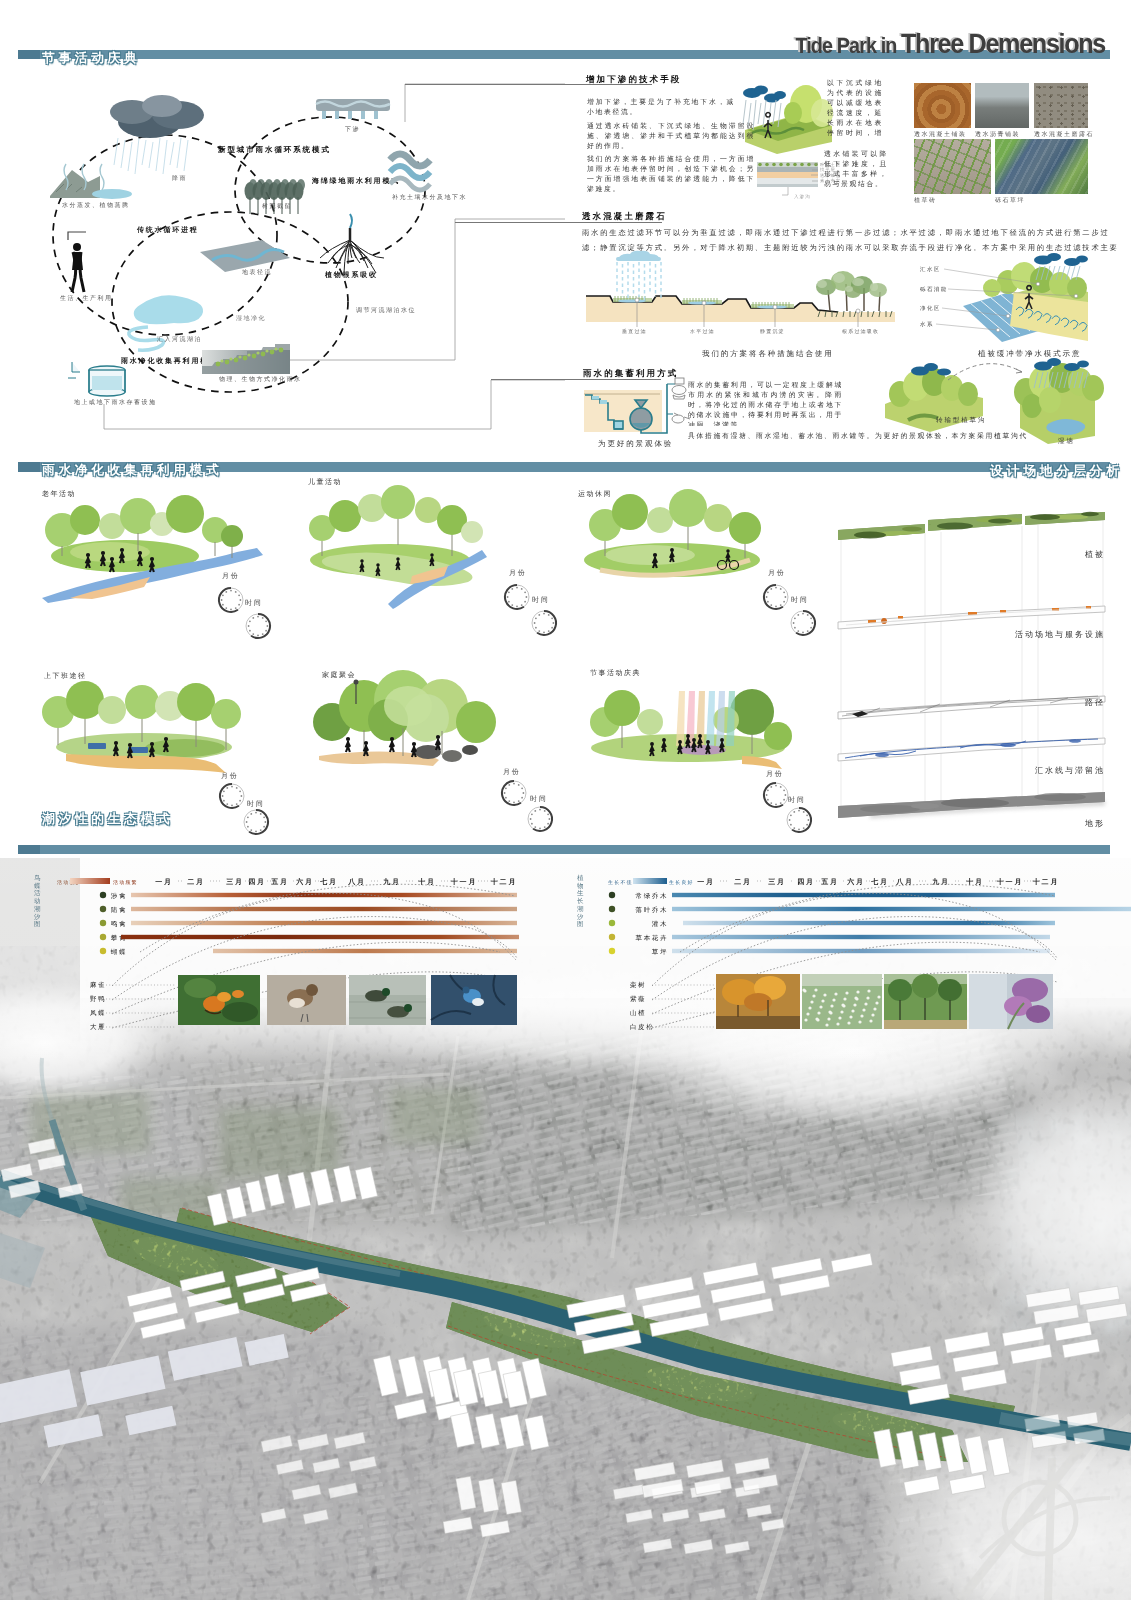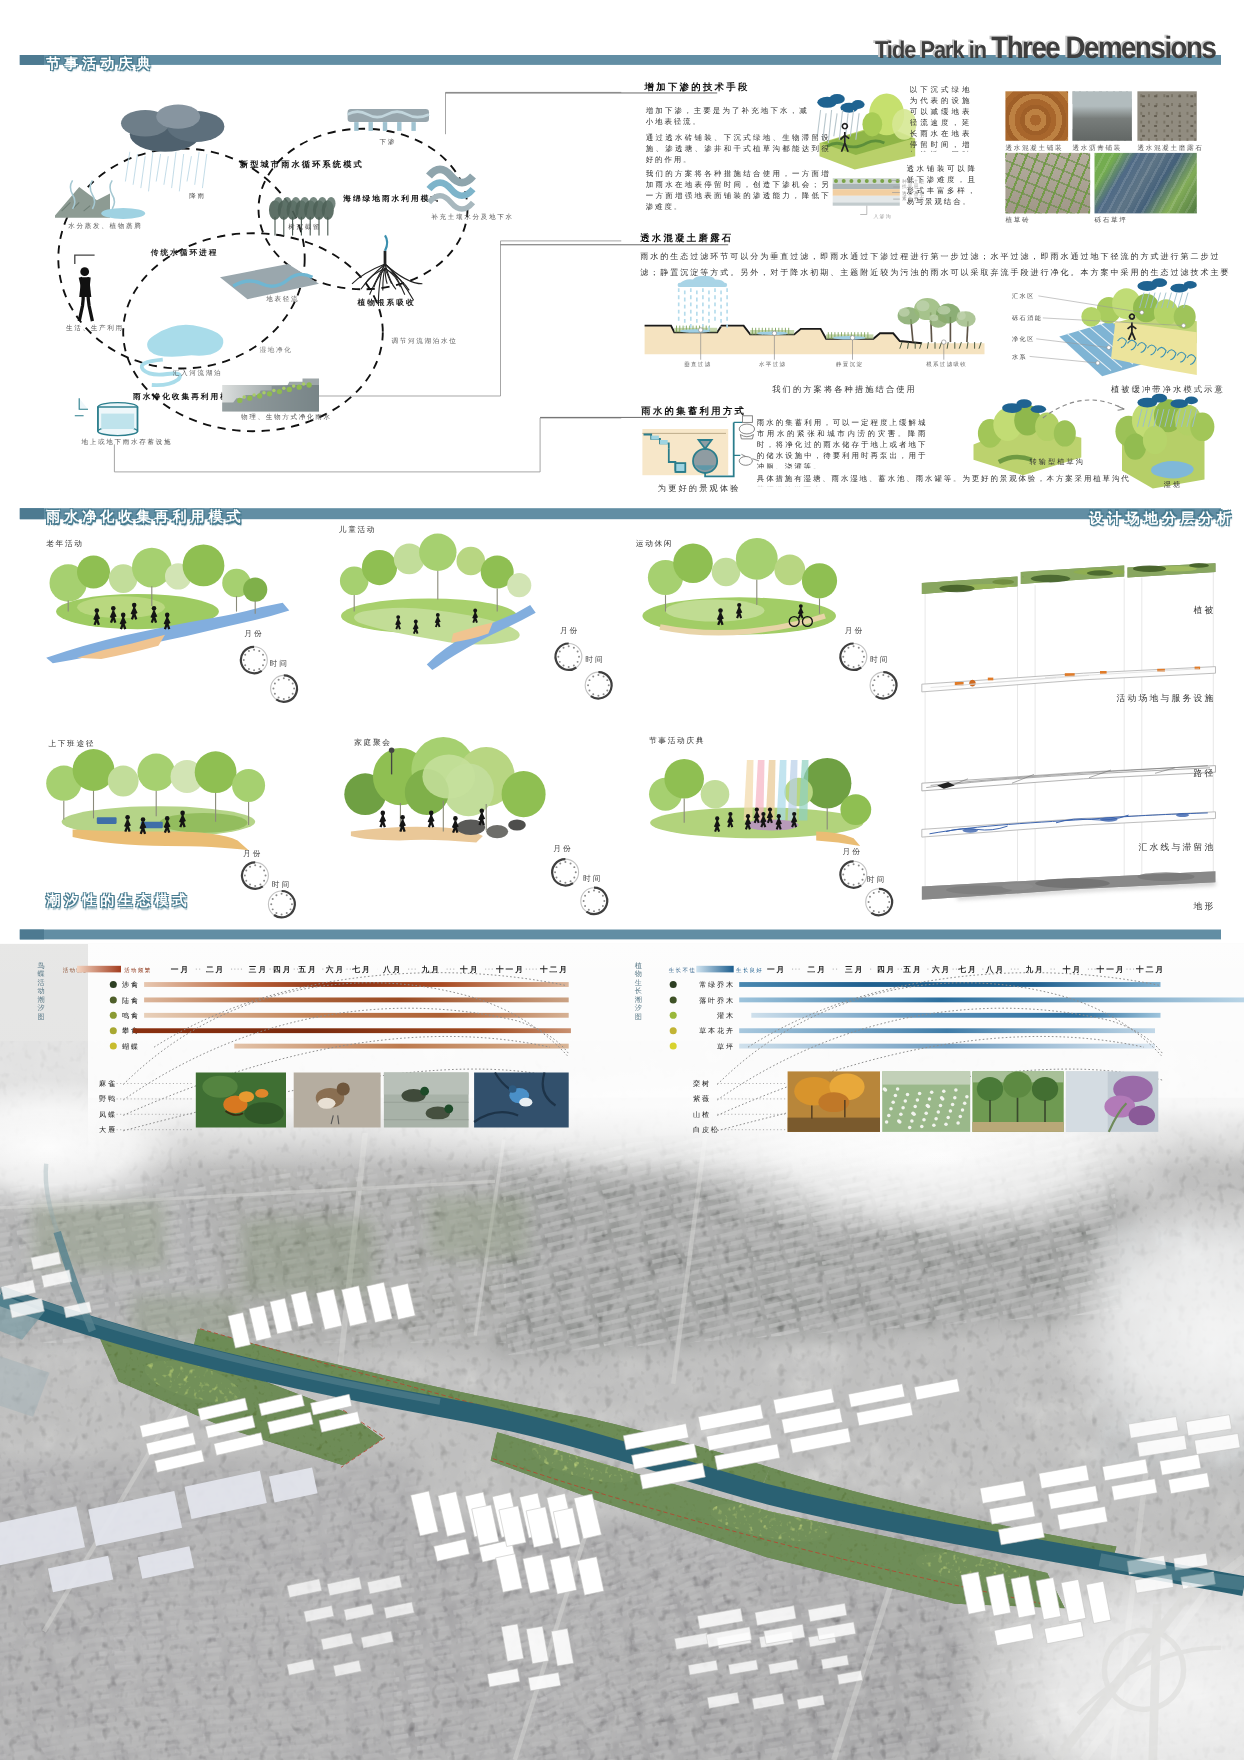--- a/index.html
+++ b/index.html
@@ -778,21 +778,21 @@
 <div class="p8" style="left:587px;top:121px;width:168px;height:31px">通过透水砖铺装、下沉式绿地、生物滞留设施、渗透塘、渗井和干式植草沟都能达到很好的作用。</div>
 <div class="p8" style="left:587px;top:154px;width:168px;height:41px">我们的方案将各种措施结合使用，一方面增加雨水在地表停留时间，创造下渗机会；另一方面增强地表面铺装的渗透能力，降低下渗难度。</div>
 <div class="p8" style="left:827px;top:78px;width:56px;height:60px">以下沉式绿地为代表的设施可以减缓地表径流速度，延长雨水在地表停留时间，增加渗透，同时减少水土流失。</div>
 <div class="p8" style="left:824px;top:149px;width:64px;height:41px">透水铺装可以降低下渗难度，且形式丰富多样，易与景观结合。</div>
 
 <div class="h9" style="left:582px;top:211px">透水混凝土磨露石</div>
 <div class="hline" style="left:455px;top:222px;width:207px"></div>
 <div class="p8" style="left:582px;top:226px;width:545px;height:27px;text-align:left;font-size:7.3px;line-height:14.8px;letter-spacing:1.8px">雨水的生态过滤环节可以分为垂直过滤，即雨水通过下渗过程进行第一步过滤；水平过滤，即雨水通过地下径流的方式进行第二步过滤；静置沉淀等方式。另外，对于降水初期、主题附近较为污浊的雨水可以采取弃流手段进行净化。本方案中采用的生态过滤技术主要有生物滞留设施、雨水湿地、植被缓冲带、雨水弃流装置等。</div>
 
 <div class="cap" style="left:702px;top:349px">我们的方案将各种措施结合使用</div>
-<div class="cap" style="left:1010px;top:349px">植被缓冲带净水模式示意</div>
+<div class="cap" style="left:978px;top:349px">植被缓冲带净水模式示意</div>
 
 <div class="h9" style="left:583px;top:368px">雨水的集蓄利用方式</div>
 <div class="hline" style="left:491px;top:379px;width:170px"></div>
 <div class="p8" style="left:688px;top:380px;width:155px;height:46px">雨水的集蓄利用，可以一定程度上缓解城市用水的紧张和城市内涝的灾害。降雨时，将净化过的雨水储存于地上或者地下的储水设施中，待要利用时再泵出，用于冲厕、浇灌等。</div>
 <div class="p8" style="left:688px;top:431px;width:340px;height:11px;text-align:left">具体措施有湿塘、雨水湿地、蓄水池、雨水罐等。为更好的景观体验，本方案采用植草沟代替管道输送雨水。</div>
 <div class="cap" style="left:598px;top:439px">为更好的景观体验</div>
 <div class="cap" style="left:936px;top:416px;font-size:6.5px">转输型植草沟</div>
 <div class="cap" style="left:1058px;top:437px;font-size:6.5px">湿塘</div>
 
 <div class="a" style="left:914px;top:83px;width:57px;height:45px;background:repeating-radial-gradient(circle at 48% 58%,#a8662c 0 5px,#bd8142 5px 10px,#9f5f28 10px 14px)"></div>

